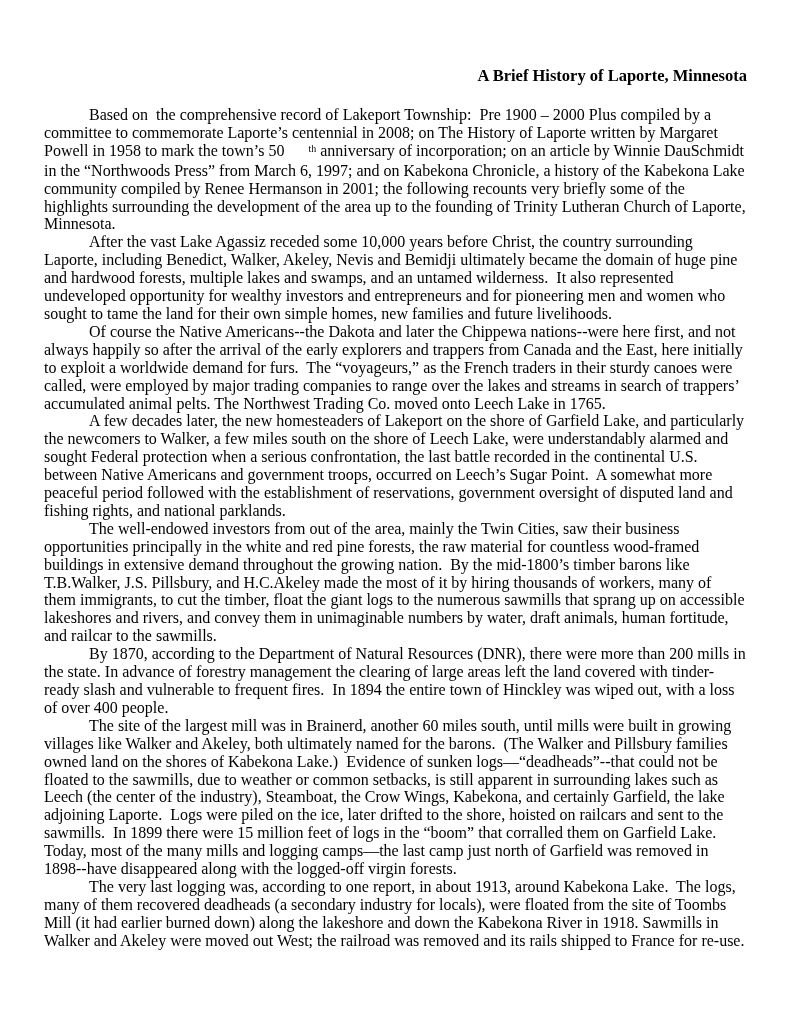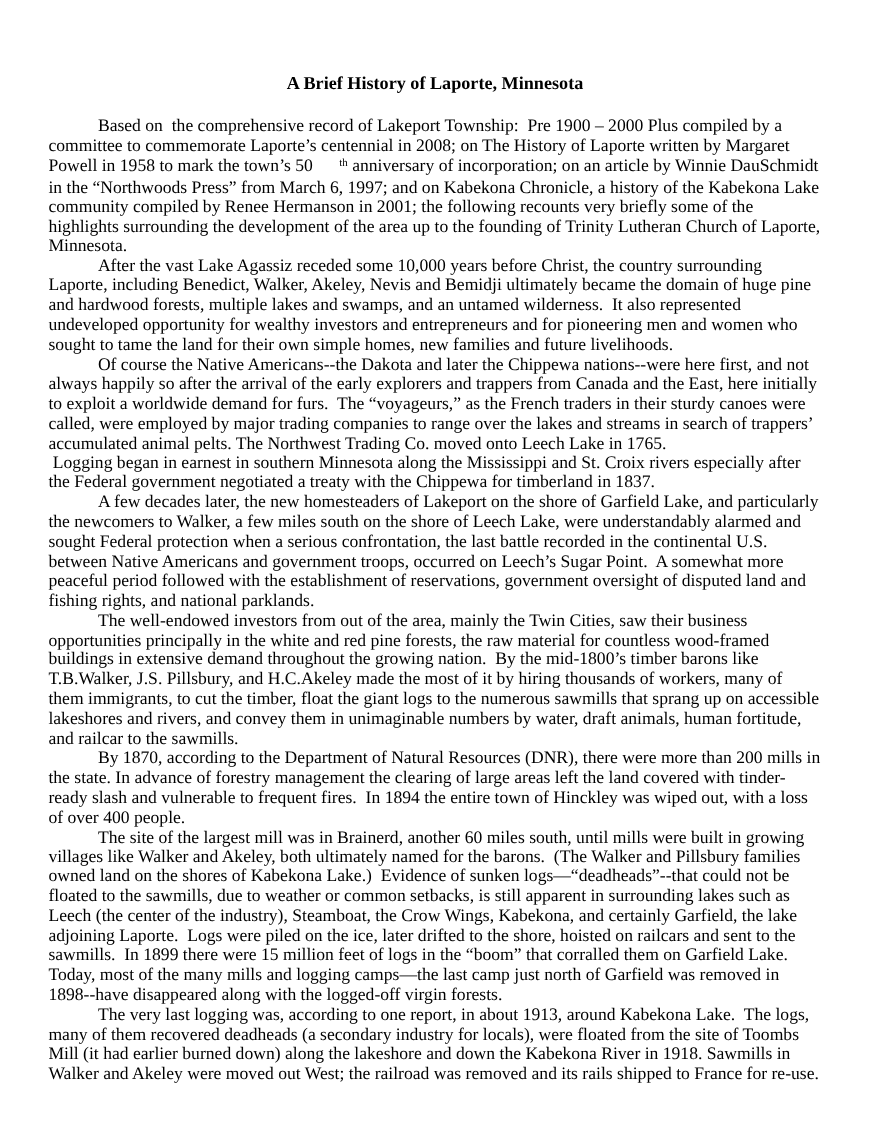--- a/index.html
+++ b/index.html
@@ -17,21 +17,21 @@
     overflow: hidden;
   }
   .content {
     position: absolute;
     left: 44px;
     right: 44px;
     top: 66px;
   }
   .doc-title {
     margin: 0 0 21px 0;
-    text-align: center;
+    text-align: right;
     font-weight: bold;
     font-size: 16.5px;
     line-height: 19px;
   }
   p.para {
     margin: 0;
     font-size: 16px;
     line-height: 17.9px;
     white-space: pre-wrap;
     text-align: left;
@@ -49,21 +49,20 @@
 </head>
 <body>
 
 <div class="page">
   <div class="content">
     <h1 class="doc-title">A Brief History of Laporte, Minnesota</h1>
     <div>
         <p class="para indent-tab"><span>Based on  the comprehensive record of </span><span class="u">Lakeport Township:  Pre 1900 – 2000 Plus</span><span> compiled by a committee to commemorate Laporte’s centennial in 2008; on </span><span class="u">The History of Laporte</span><span> written by Margaret Powell in 1958 to mark the town’s 50</span><span class="sup">th</span><span> anniversary of incorporation; on an article by Winnie DauSchmidt in the “Northwoods Press” from March 6, 1997; and on </span><span class="u">Kabekona Chronicle</span><span>, a history of the Kabekona Lake community compiled by Renee Hermanson in 2001; the following recounts very briefly some of the highlights surrounding the development of the area up to the founding of Trinity Lutheran Church of Laporte, Minnesota.</span></p>
         <p class="para indent-tab"><span>After the vast Lake Agassiz receded some 10,000 years before Christ, the country surrounding Laporte, including Benedict, Walker, Akeley, Nevis and Bemidji ultimately became the domain of huge pine and hardwood forests, multiple lakes and swamps, and an untamed wilderness.  It also represented undeveloped opportunity for wealthy investors and entrepreneurs and for pioneering men and women who sought to tame the land for their own simple homes, new families and future livelihoods.</span></p>
         <p class="para indent-tab"><span>Of course the Native Americans--the Dakota and later the Chippewa nations--were here first, and not always happily so after the arrival of the early explorers and trappers from Canada and the East, here initially to exploit a worldwide demand for furs.  The “voyageurs,” as the French traders in their sturdy canoes were called, were employed by major trading companies to range over the lakes and streams in search of trappers’ accumulated animal pelts. The Northwest Trading Co. moved onto Leech Lake in 1765.</span></p>
-        <p class="para indent-space"><span>Logging began in earnest in southern Minnesota along the Mississippi and St. Croix rivers especially after the Federal government negotiated a treaty with the Chippewa for timberland in 1837.</span></p>
         <p class="para indent-tab"><span>A few decades later, the new homesteaders of Lakeport on the shore of Garfield Lake, and particularly the newcomers to Walker, a few miles south on the shore of Leech Lake, were understandably alarmed and sought Federal protection when a serious confrontation, the last battle recorded in the continental U.S. between Native Americans and government troops, occurred on Leech’s Sugar Point.  A somewhat more peaceful period followed with the establishment of reservations, government oversight of disputed land and fishing rights, and national parklands.</span></p>
         <p class="para indent-tab"><span>The well-endowed investors from out of the area, mainly the Twin Cities, saw their business opportunities principally in the white and red pine forests, the raw material for countless wood-framed buildings in extensive demand throughout the growing nation.  By the mid-1800’s timber barons like T.B.Walker, J.S. Pillsbury, and H.C.Akeley made the most of it by hiring thousands of workers, many of them immigrants, to cut the timber, float the giant logs to the numerous sawmills that sprang up on accessible lakeshores and rivers, and convey them in unimaginable numbers by water, draft animals, human fortitude, and railcar to the sawmills.</span></p>
         <p class="para indent-tab"><span>By 1870, according to the Department of Natural Resources (DNR), there were more than 200 mills in the state. In advance of forestry management the clearing of large areas left the land covered with tinder-ready slash and vulnerable to frequent fires.  In 1894 the entire town of Hinckley was wiped out, with a loss of over 400 people.</span></p>
         <p class="para indent-tab"><span>The site of the largest mill was in Brainerd, another 60 miles south, until mills were built in growing villages like Walker and Akeley, both ultimately named for the barons.  (The Walker and Pillsbury families owned land on the shores of Kabekona Lake.)  Evidence of sunken logs—“deadheads”--that could not be floated to the sawmills, due to weather or common setbacks, is still apparent in surrounding lakes such as Leech (the center of the industry), Steamboat, the Crow Wings, Kabekona, and certainly Garfield, the lake adjoining Laporte.  Logs were piled on the ice, later drifted to the shore, hoisted on railcars and sent to the sawmills.  In 1899 there were 15 million feet of logs in the “boom” that corralled them on Garfield Lake.  Today, most of the many mills and logging camps—the last camp just north of Garfield was removed in 1898--have disappeared along with the logged-off virgin forests.</span></p>
         <p class="para indent-tab"><span>The very last logging was, according to one report, in about 1913, around Kabekona Lake.  The logs, many of them recovered deadheads (a secondary industry for locals), were floated from the site of Toombs Mill (it had earlier burned down) along the lakeshore and down the Kabekona River in 1918. Sawmills in Walker and Akeley were moved out West; the railroad was removed and its rails shipped to France for re-use.</span></p>
       </div>
   </div>
 </div>
 
 </body></html>

